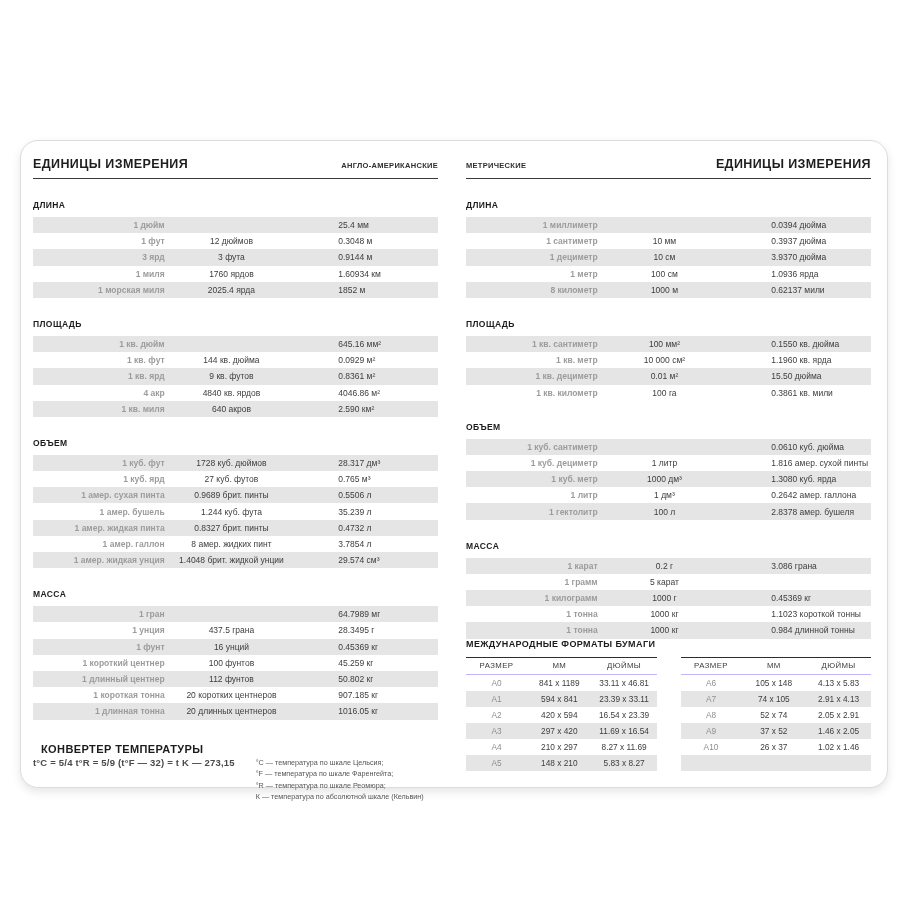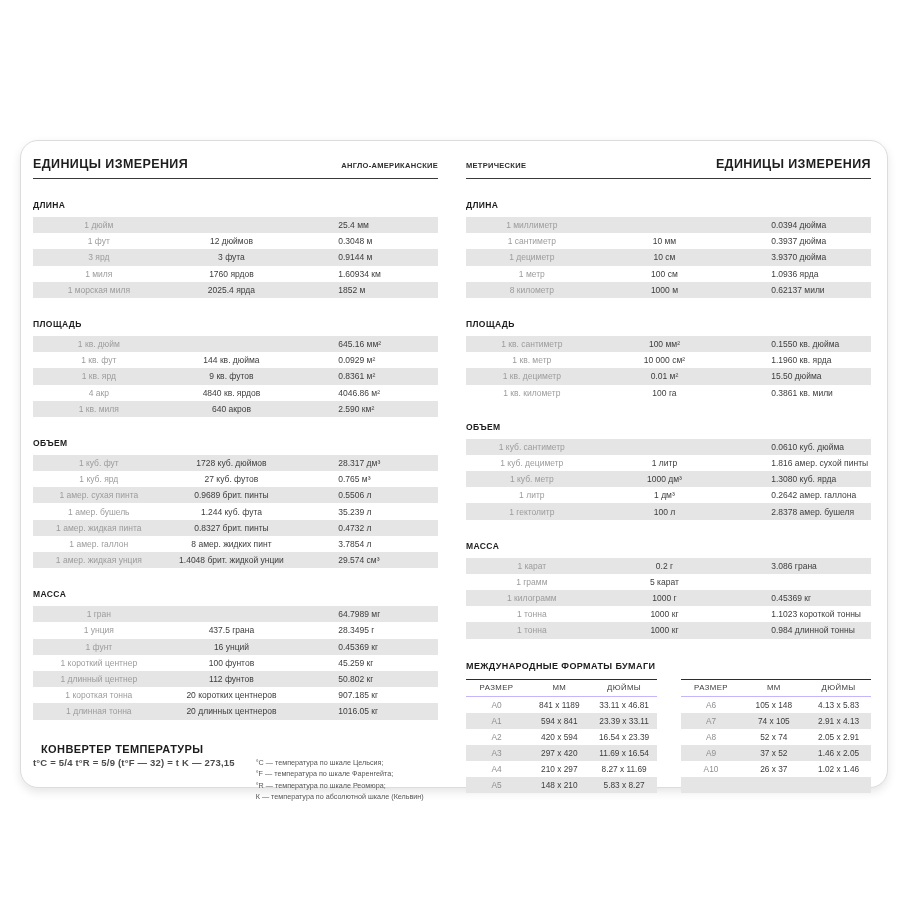--- a/index.html
+++ b/index.html
@@ -19,31 +19,31 @@
   .page-subtitle { font-size: 7.5px; font-weight: 700; color: #2e2e2e; letter-spacing: 0.3px; padding-bottom: 1px; }
   .header-rule { border-bottom: 1.3px solid #3a3a3a; margin-top: 7px; }
 
   .section-title { font-size: 8.5px; font-weight: 700; color: #1c1c1c; letter-spacing: 0.4px; margin: 21px 0 7px 0; }
 
   .utable .trow {
     display: grid; grid-template-columns: 33% 32% 35%;
     align-items: center; height: 16.2px; font-size: 8.5px; color: #3d3d3d;
   }
   .utable .trow:nth-child(odd) { background: #e5e5e5; }
-  .utable .c1 { text-align: center; color: #9c9c9c; padding-right: 2px; }
+  .utable .c1 { text-align: right; color: #9c9c9c; padding-right: 2px; font-weight: bold; }
   .utable .c2 { text-align: center; }
   .utable .c3 { text-align: left; padding-left: 42px; white-space: nowrap; }
 
   .temp-block { margin-top: 23px; }
   .temp-title { font-size: 11px; font-weight: 700; color: #1c1c1c; letter-spacing: 0.4px; margin-left: 8px; }
   .temp-body { display: flex; margin-top: 2px; }
   .temp-formula { flex: 0 0 55%; font-size: 9.5px; font-weight: 700; color: #4a4a4a; letter-spacing: 0.2px; }
   .temp-notes { flex: 1; font-size: 7.2px; color: #555; line-height: 1.6; }
 
-  .paper-block { margin-top: 22px; }
+  .paper-block { }
   .paper-title { font-size: 9px; font-weight: 700; color: #1c1c1c; letter-spacing: 0.4px; margin-bottom: 8px; }
   .paper-tables { display: flex; gap: 24px; }
   .ptable { flex: 1 1 0; border-top: 1.5px solid #2d2d2d; }
   .ptable .phead {
     display: grid; grid-template-columns: 32% 34% 34%;
     height: 17px; align-items: center; font-size: 7.8px; color: #3a3a3a;
     letter-spacing: 0.4px; border-bottom: 1px solid #c4b5fd;
   }
   .ptable .phead span { text-align: center; }
   .ptable .trow {

